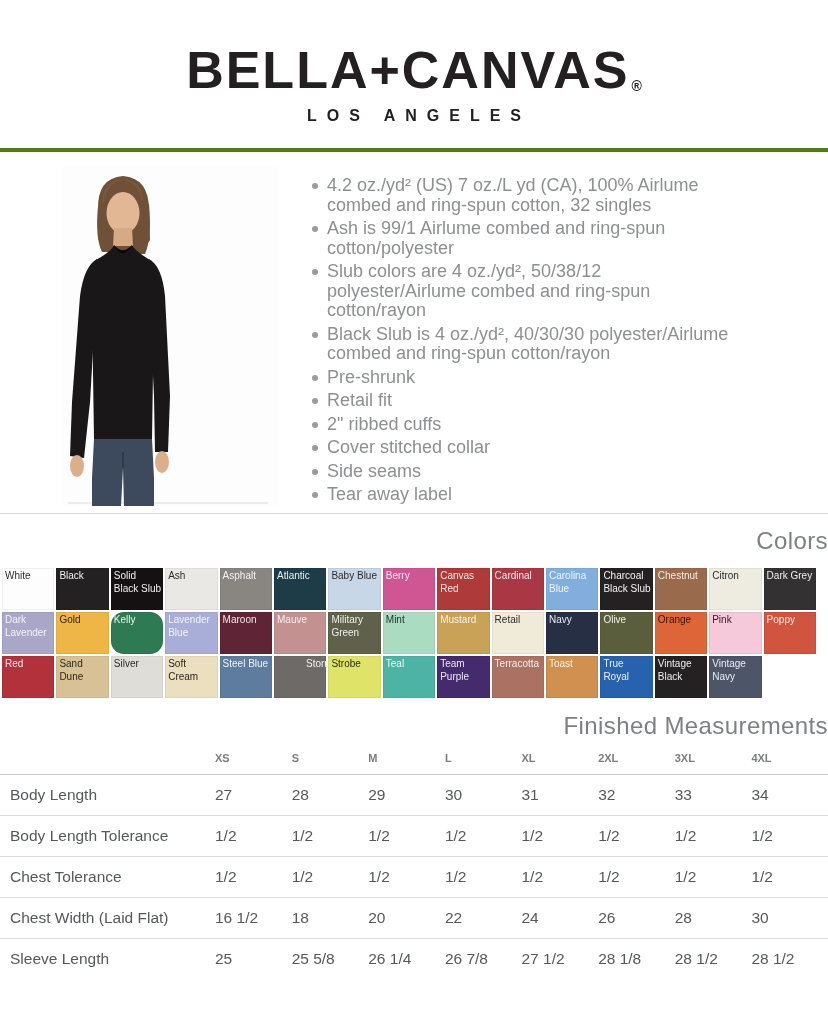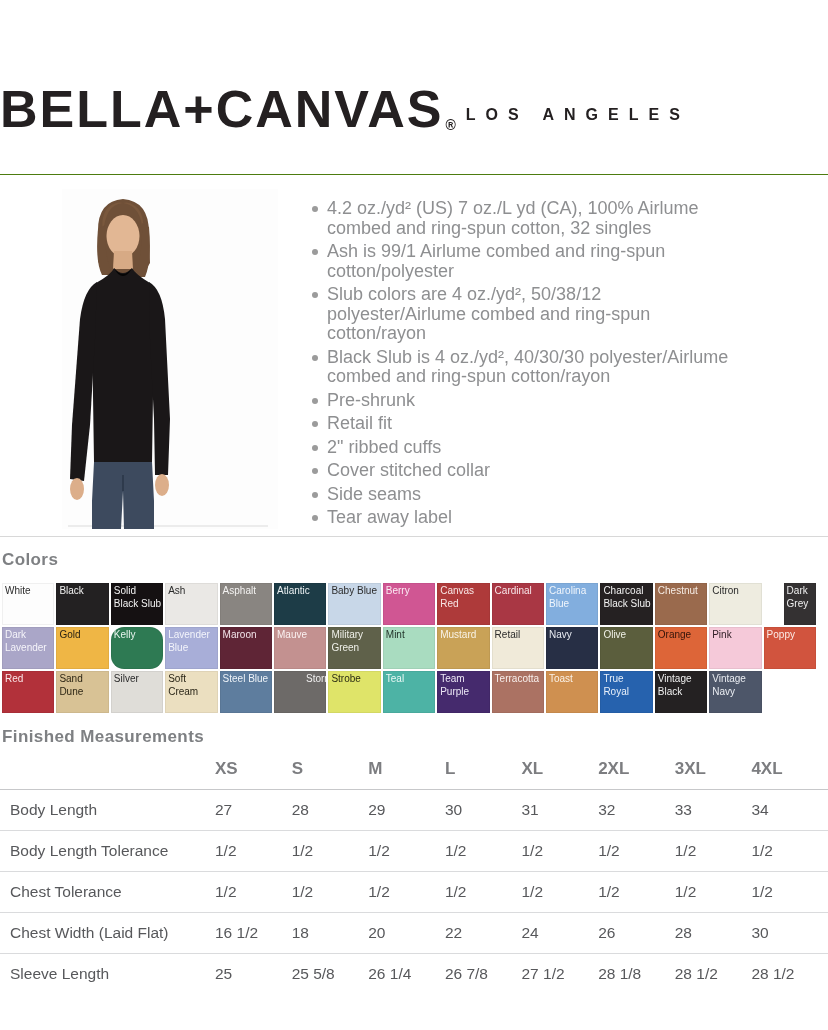--- a/index.html
+++ b/index.html
@@ -3,23 +3,23 @@
 <meta charset="utf-8">
 <style>
   html,body { margin:0; padding:0; background:#ffffff; }
   body {
     width:828px; height:1030px; position:relative; overflow:hidden;
     font-family:"Liberation Sans", sans-serif;
   }
 
   
   .header {
-    height:175px; box-sizing:border-box; padding-top:44px;
-    border-bottom:1px solid #4d7c0f;
-    display:flex; align-items:center;
+    height:152px; box-sizing:border-box; padding-top:44px;
+    border-bottom:4px solid #4d7c0f;
+    display:flex; flex-direction:column; align-items:center;
   }
   .brand-line { display:flex; align-items:flex-end; line-height:1; }
   .brand-name {
     font-size:52px; font-weight:700; color:#242021; letter-spacing:2px;
   }
   .brand-reg { font-size:14px; font-weight:700; color:#242021; margin:0 0 3px 2px; }
   .brand-sub {
     margin-top:11px; font-size:16px; font-weight:700; color:#242021;
     letter-spacing:10px; text-indent:10px;
   }
@@ -39,41 +39,41 @@
     font-size:18px; line-height:19.5px; color:#8e8f91;
   }
   .feature::before {
     content:""; position:absolute; left:4px; top:7px;
     width:6px; height:6px; border-radius:50%; background:#9b9b9b;
   }
 
   
   .colors-section { box-sizing:border-box; padding:13px 0 0 2px; }
   .section-title {
-    margin:0; font-size:17px; font-weight:700; color:#7e8083; letter-spacing:0.4px;
+    margin:0; font-size:24px; font-weight:400; color:#7e8083; letter-spacing:0.4px;text-align:right;
   }
   .color-grid {
     margin-top:13px; width:814px;
     display:grid; grid-template-columns:repeat(15, 1fr); gap:2px;
   }
   .swatch {
     height:42px; box-sizing:border-box; overflow:hidden;
     padding:2px 1px 0 3px; font-size:10px; line-height:12.5px;
     box-shadow:inset 0 0 0 1px rgba(0,0,0,0.05);
   }
 
   
   .measure-section { box-sizing:border-box; padding:14px 0 0 0; }
   .measure-section .section-title { margin-left:2px; }
   table.measure {
     margin-top:6px; width:828px; border-collapse:collapse; table-layout:fixed;
   }
   table.measure th, table.measure td { text-align:left; }
   table.measure thead th {
-    font-size:17px; font-weight:700; color:#7c7d80; padding:6px 0 10px 0;
+    font-size:11px; font-weight:700; color:#7c7d80; padding:6px 0 10px 0;
   }
   table.measure thead tr { border-bottom:1px solid #c7c8ca; }
   table.measure tbody td {
     font-size:15.5px; color:#57585b; padding:11px 0;
   }
   table.measure tbody tr { border-bottom:1px solid #dadbdd; }
   table.measure tbody tr:last-child { border-bottom:none; }
   table.measure th.rowhead, table.measure td.rowhead { padding-left:10px; }
 </style>
 </head>
@@ -215,21 +215,21 @@
   </div>
 
   <div class="swatch" style="background: rgb(154, 106, 77); color: rgb(246, 236, 229);">
     <span class="swatch-label">Chestnut</span>
   </div>
 
   <div class="swatch" style="background: rgb(238, 236, 224); color: rgb(43, 43, 43);">
     <span class="swatch-label">Citron</span>
   </div>
 
-  <div class="swatch" style="background: rgb(52, 49, 50); color: rgb(239, 239, 239); margin-left: 20px;">
+  <div class="swatch" style="background: rgb(52, 49, 50); color: rgb(239, 239, 239);">
     <span class="swatch-label">Dark Grey</span>
   </div>
 
   <div class="swatch" style="background: rgb(170, 166, 200); color: rgb(245, 244, 250);">
     <span class="swatch-label">Dark Lavender</span>
   </div>
 
   <div class="swatch" style="background: rgb(239, 182, 69); color: rgb(43, 36, 20);">
     <span class="swatch-label">Gold</span>
   </div>

